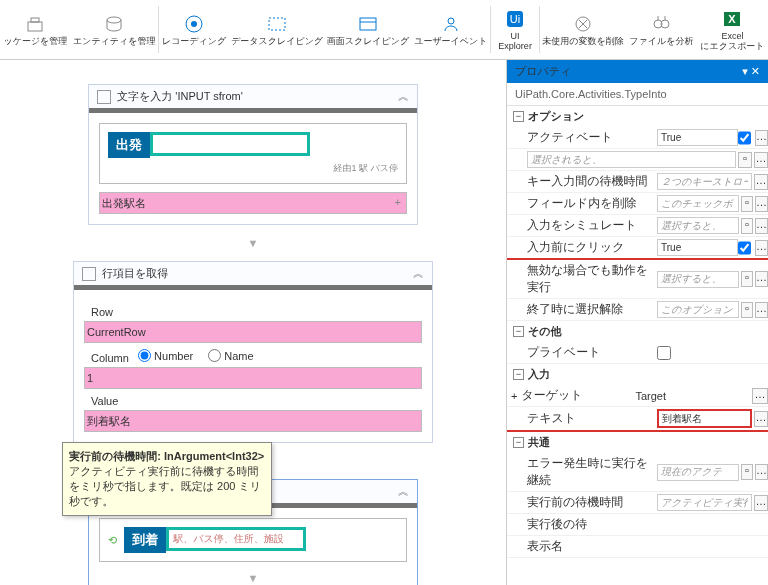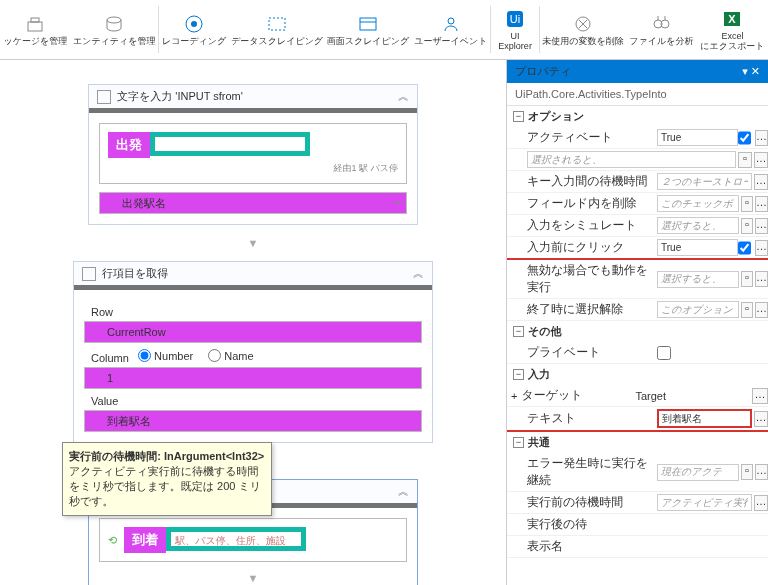--- a/index.html
+++ b/index.html
@@ -12,23 +12,23 @@
 .main{display:flex;height:525px}
 .designer{flex:1;background:#fff;padding:18px 8px;overflow:auto;position:relative}
 .activity{border:1px solid #c8d4e6;background:#fff;margin:6px auto;max-width:330px}
 .activity.outer{max-width:360px}
 .ahead{display:flex;align-items:center;padding:4px 8px;border-bottom:5px solid #737373;background:#fafcff}
 .ahead .ic{width:14px;height:14px;margin-right:6px;border:1px solid #999}
 .ahead .chev{margin-left:auto;color:#888;cursor:pointer}
 .abody{padding:10px}
 .preview{border:1px solid #bbb;padding:8px;margin-bottom:8px}
 .badge{display:inline-block;color:#fff;font-weight:bold;padding:4px 8px;font-size:13px}
-.green{background:#d946ef}
-.redbox{display:inline-block;border:5px solid #14b8a6;height:24px;vertical-align:top}
-.finput{width:100%;border:1px solid #bbb;padding:4px 22px;background:#d946ef;font-size:11px}
+.green{background:#0369a1}
+.redbox{display:inline-block;border:3px solid #14b8a6;height:24px;vertical-align:top}
+.finput{width:100%;border:1px solid #bbb;padding:4px 2px;background:#f9a8d4;font-size:11px}
 .plusicon{position:absolute;right:6px;top:4px;color:#888}
 .lbl{margin:6px 7px 3px;font-size:11px}
 .radio{display:inline-flex;align-items:center;margin-right:12px}
 .radio input{margin-right:3px}
 .arrow{text-align:center;color:#aaa;padding:6px}
 .proppanel{width:262px;background:#fff;border-left:1px solid #ccc;display:flex;flex-direction:column}
 .pheader{background:#0078d4;color:#fff;padding:4px 8px;display:flex;align-items:center;font-size:12px}
 .pheader .x{margin-left:auto;color:#fff;cursor:pointer}
 .ptype{padding:5px 8px;color:#666;border-bottom:1px solid #e0e0e0;font-size:11px}
 .pgrid{flex:1;overflow:auto}

